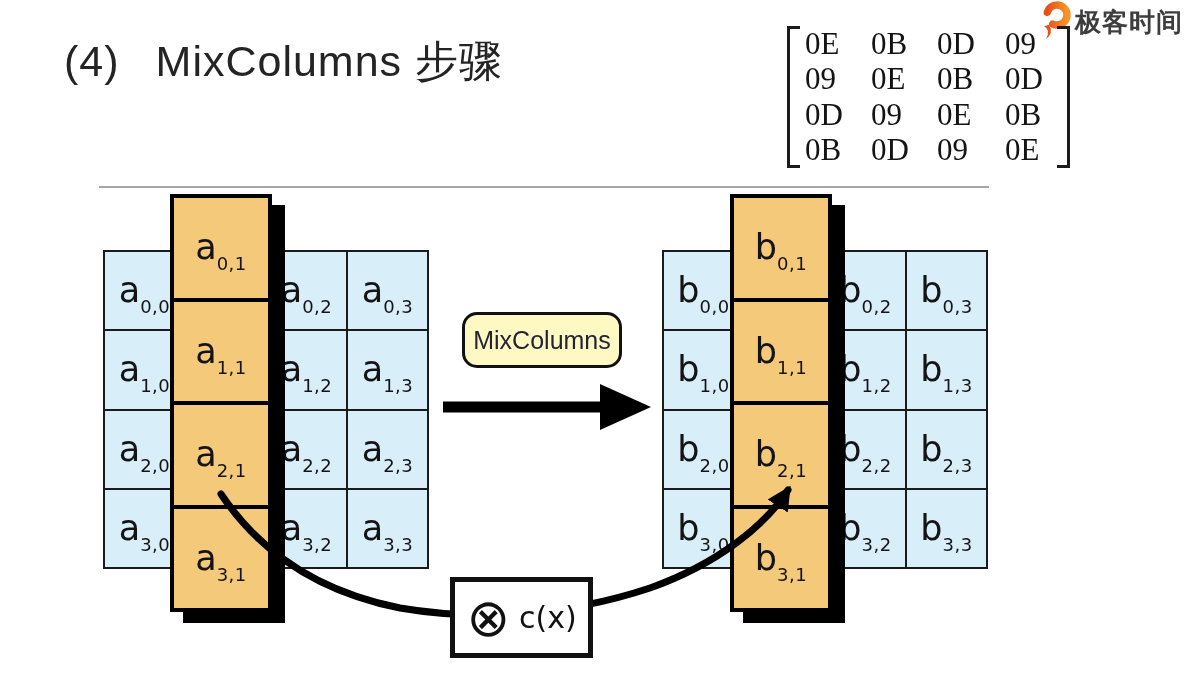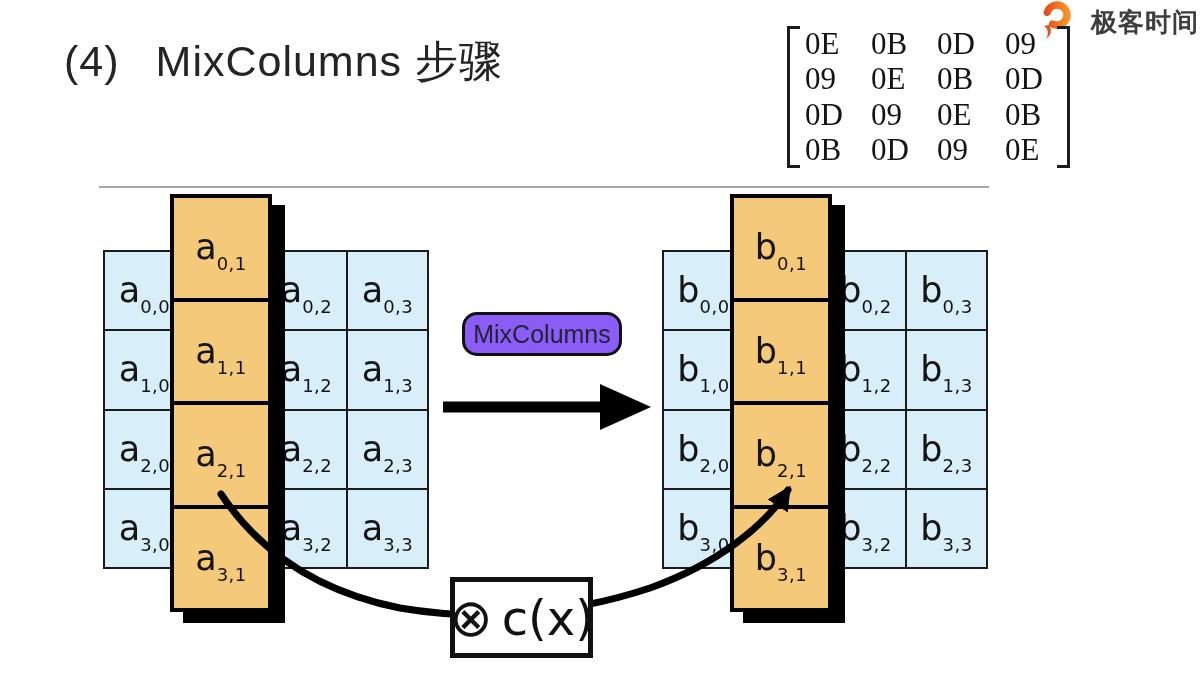--- a/index.html
+++ b/index.html
@@ -8,21 +8,21 @@
     background:#ffffff;font-family:"DejaVu Sans","Liberation Sans",sans-serif;
   }
   
   .title{
     position:absolute;left:64px;top:33px;
     font-family:"Liberation Sans",sans-serif;font-weight:300;
     font-size:43px;color:#242424;letter-spacing:1px;white-space:nowrap;
   }
   .title .t-main{margin-left:36px;}
   
-  .logo{position:absolute;left:1040px;top:1px;display:flex;align-items:center;gap:19px;}
+  .logo{position:absolute;left:1040px;top:1px;display:flex;align-items:center;gap:3px;}
   .logo .brand{font-size:26px;font-weight:600;color:#3d3d3d;letter-spacing:1px;line-height:40px;}
   
   .matrix{position:absolute;left:779px;top:26px;height:142px;display:flex;align-items:stretch;padding-left:8px;}
   .bracket{width:13px;border:3px solid #1c1c1c;box-sizing:border-box;}
   .bracket.bl{border-right:none;}
   .bracket.br{border-left:none;}
   .mvals{
     display:grid;grid-template-columns:66px 66px 68px 52px;grid-template-rows:repeat(4,35.5px);
     align-items:center;padding-left:5px;
     font-family:"Liberation Serif","DejaVu Serif",serif;font-size:31px;color:#141414;
@@ -49,35 +49,35 @@
     position:absolute;width:102px;height:418px;z-index:2;box-sizing:border-box;
     display:flex;flex-direction:column;background:#f5c97a;border:4px solid #000;
     box-shadow:13px 11px 0 0 #000;
   }
   #col-a{left:170px;top:194px;}
   #col-b{left:730px;top:194px;}
   .ocol .ocell{flex:1;display:flex;align-items:center;justify-content:center;border-bottom:4px solid #000;}
   .ocol .ocell:last-child{border-bottom:none;}
   
   .mixbox{
-    position:absolute;left:462px;top:312px;width:160px;height:44px;z-index:2;box-sizing:border-box;
-    background:#8b5cf6;border:3px solid #111;border-radius:15px;
+    position:absolute;left:462px;top:312px;width:160px;height:56px;z-index:2;box-sizing:border-box;
+    background:#fef9c3;border:3px solid #111;border-radius:15px;
     display:flex;align-items:center;justify-content:center;
     font-family:"Liberation Sans",sans-serif;font-size:25px;color:#232335;
   }
   
   svg.flow{position:absolute;left:0;top:185px;width:1202px;height:510px;z-index:3;pointer-events:none;}
   
   .otimes{
     position:absolute;left:450px;top:577px;width:143px;height:81px;z-index:4;box-sizing:border-box;
     background:#ffffff;border:5px solid #111;
     display:flex;align-items:center;justify-content:center;gap:9px;color:#111;
   }
   .otimes .sym{font-size:52px;line-height:1;font-family:"DejaVu Sans",sans-serif;}
-  .otimes .fn{font-size:48px;line-height:1;font-family:"DejaVu Sans",sans-serif;}
+  .otimes .fn{font-size:30px;line-height:1;font-family:"DejaVu Sans",sans-serif;}
 </style>
 </head>
 <body>
 
 <div class="title">
   <span>(4)</span><span class="t-main">MixColumns 步骤</span>
 </div>
 
 <div class="logo">
   <svg width="32" height="42" viewBox="0 0 32 42">

